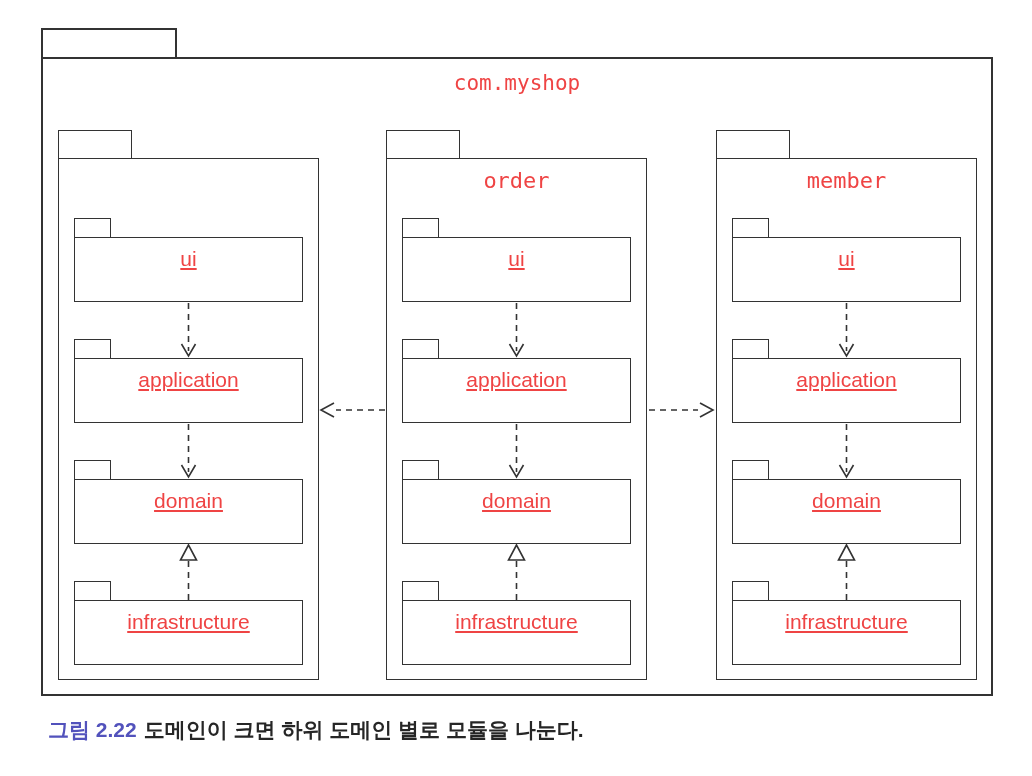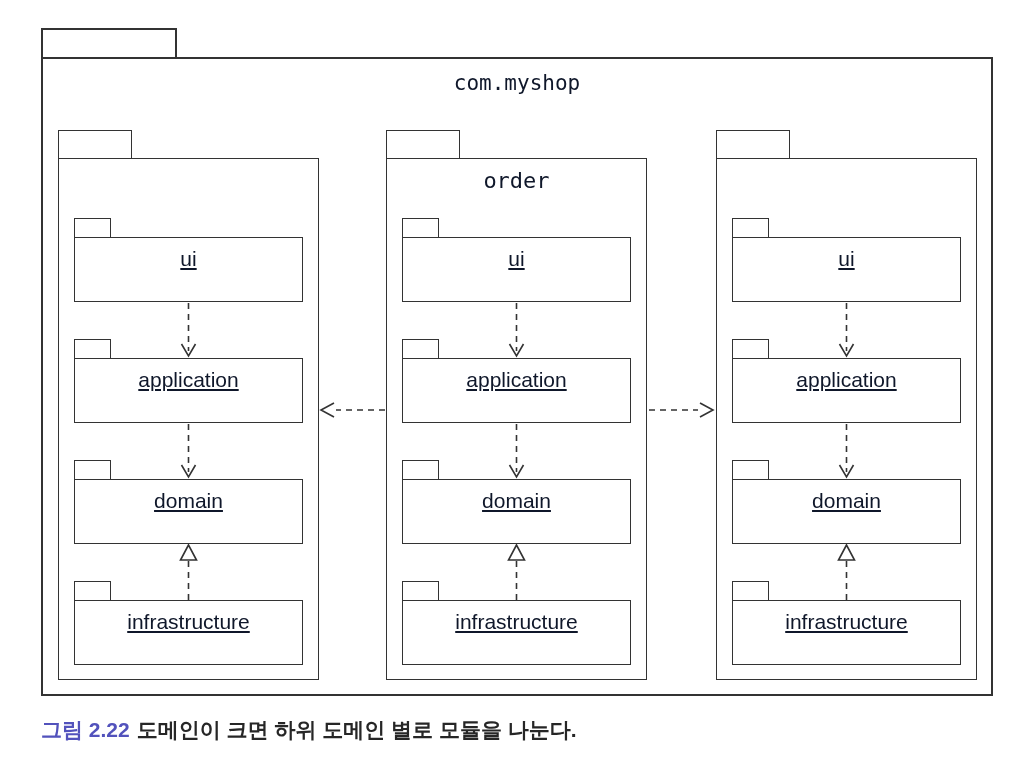--- a/index.html
+++ b/index.html
@@ -20,37 +20,37 @@
   .box {
     position: absolute;
     box-sizing: border-box;
     border: 1.6px solid #333333;
     background: #ffffff;
   }
   .outer-line { border-width: 2px; }
   .lbl {
     position: absolute;
     text-align: center;
-    color: #0f172a;
+    color: #ef4444;
     white-space: nowrap;
   }
   .mono { font-family: "DejaVu Sans Mono", monospace; }
   .sans { font-family: "Liberation Sans", sans-serif; text-decoration: underline; }
   .arrows {
     position: absolute;
     left: 0; top: 0;
     width: 1032px; height: 776px;
     pointer-events: none;
   }
   .dash { stroke: #333333; stroke-width: 1.6; fill: none; stroke-dasharray: 6 5; }
   .head { stroke: #333333; stroke-width: 1.6; fill: none; stroke-linejoin: miter; }
   .tri  { stroke: #333333; stroke-width: 1.6; fill: #ffffff; }
   .caption {
     position: absolute;
-    left: 41px; top: 716px;
+    left: 48px; top: 716px;
     font-family: "Liberation Sans", sans-serif;
     font-size: 21px;
     font-weight: bold;
     white-space: nowrap;
   }
   .cap-label { color: #5252bc; margin-right: 7px; }
   .cap-text  { color: #262626; }
 </style>
 </head>
 <body>
@@ -95,20 +95,21 @@
   <div class="tab" style="left:402px;top:460px;width:37px;height:19px"></div>
   <div class="box" style="left:402px;top:479px;width:229px;height:65px"></div>
   <div class="lbl sans" style="left:402px;top:489px;width:229px;font-size:21px">domain</div>
 
   <div class="tab" style="left:402px;top:581px;width:37px;height:19px"></div>
   <div class="box" style="left:402px;top:600px;width:229px;height:65px"></div>
   <div class="lbl sans" style="left:402px;top:610px;width:229px;font-size:21px">infrastructure</div>
 
   <div class="tab" style="left:716px;top:130px;width:74px;height:28px"></div>
   <div class="box" style="left:716px;top:158px;width:261px;height:522px"></div>
+  <div class="lbl mono" style="left:716px;top:168px;width:261px;font-size:22px">member</div>
 
   <div class="tab" style="left:732px;top:218px;width:37px;height:19px"></div>
   <div class="box" style="left:732px;top:237px;width:229px;height:65px"></div>
   <div class="lbl sans" style="left:732px;top:247px;width:229px;font-size:21px">ui</div>
 
   <div class="tab" style="left:732px;top:339px;width:37px;height:19px"></div>
   <div class="box" style="left:732px;top:358px;width:229px;height:65px"></div>
   <div class="lbl sans" style="left:732px;top:368px;width:229px;font-size:21px">application</div>
 
   <div class="tab" style="left:732px;top:460px;width:37px;height:19px"></div>

